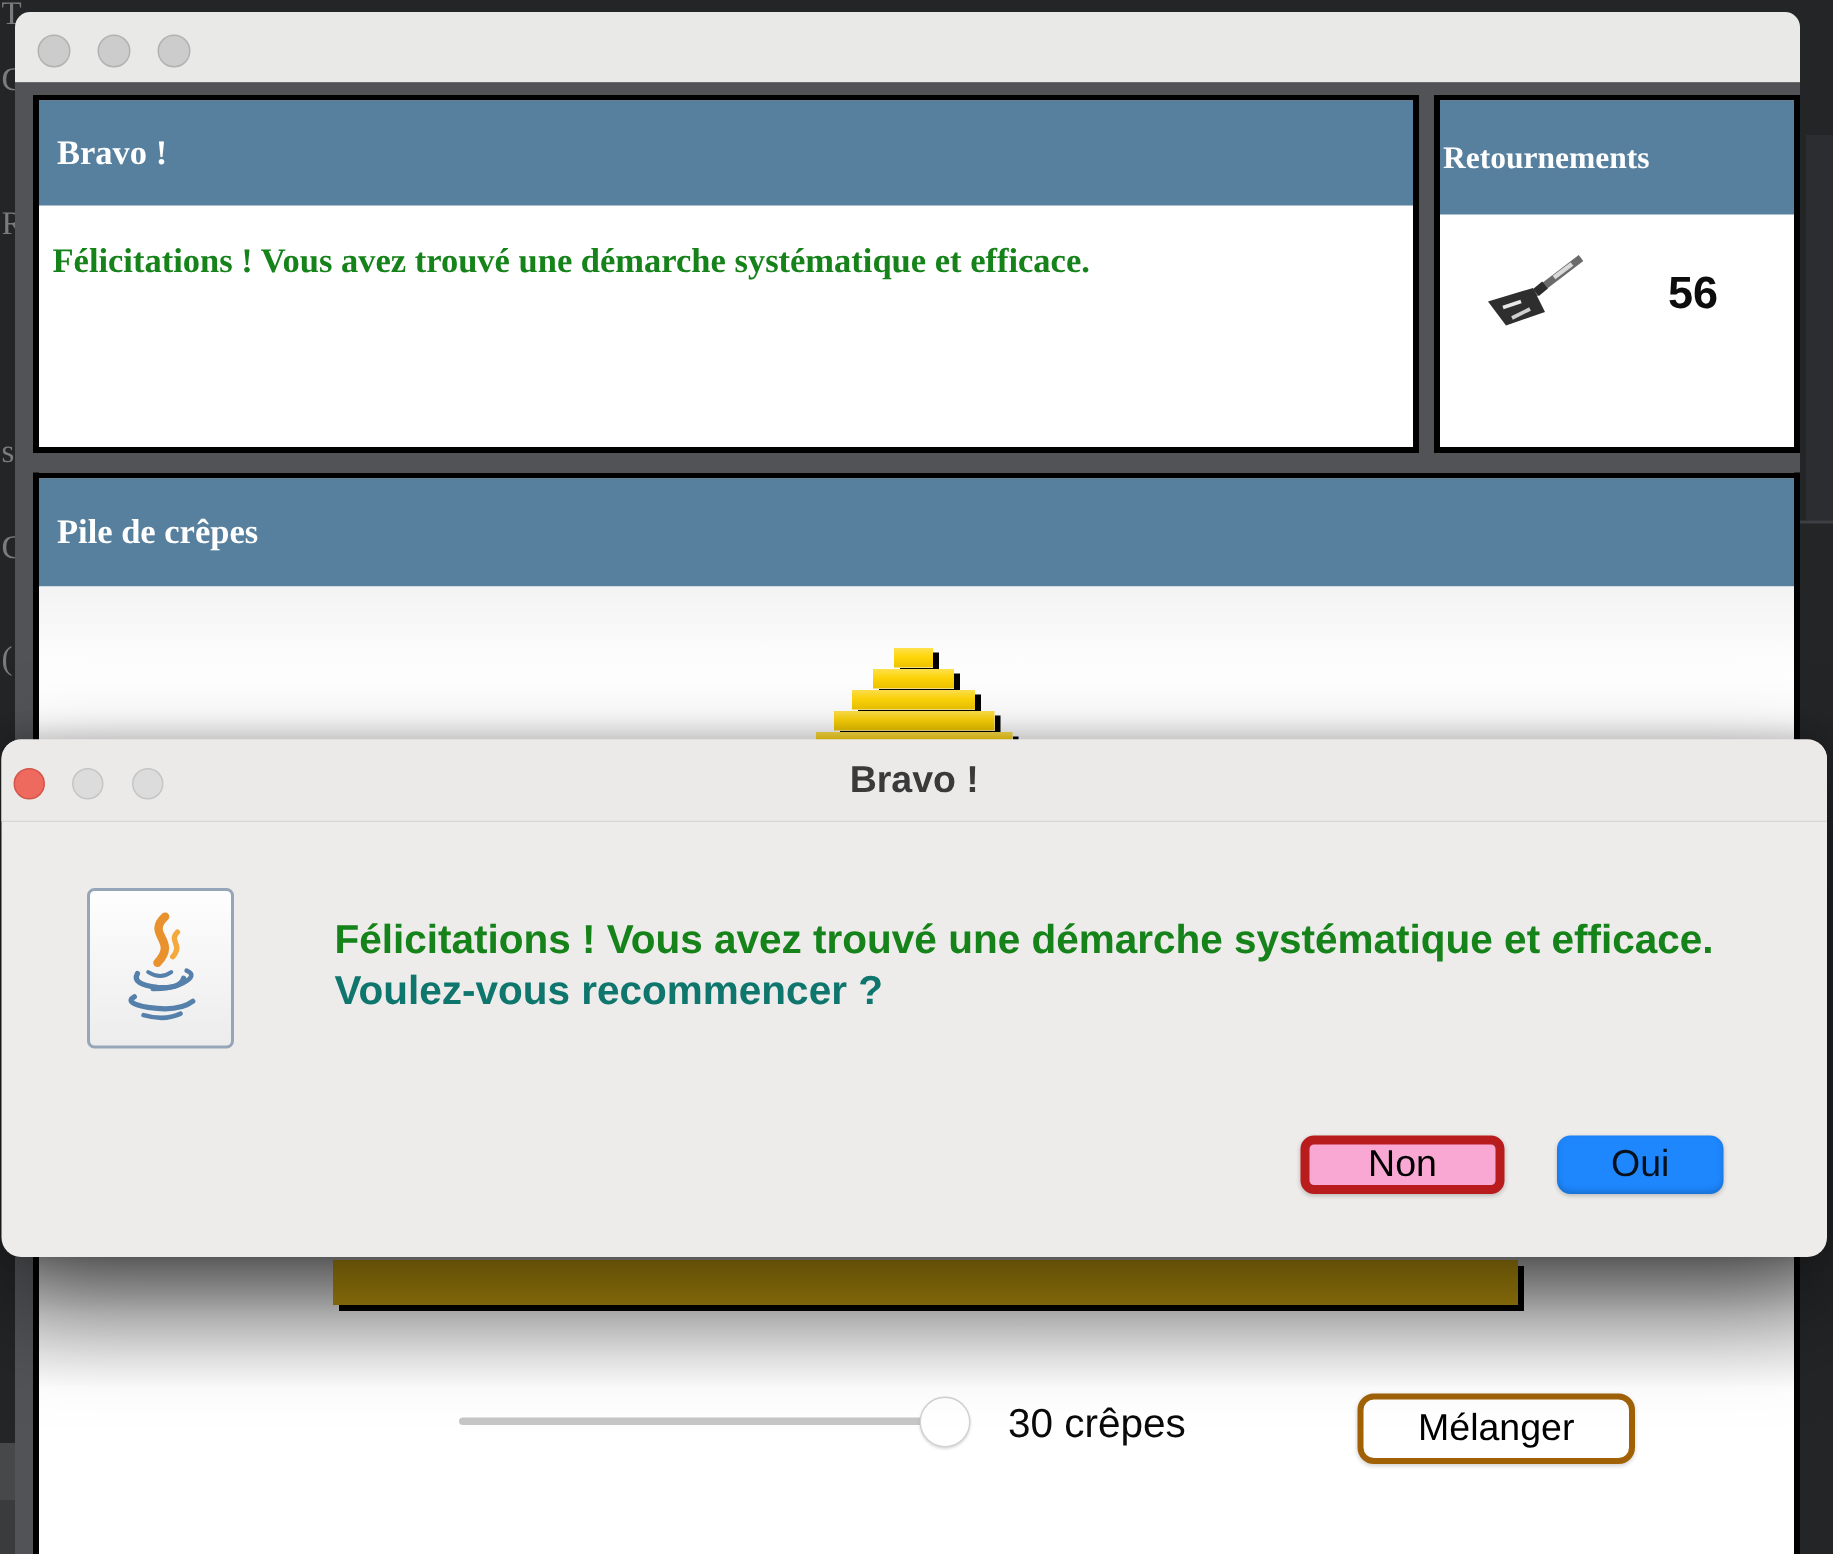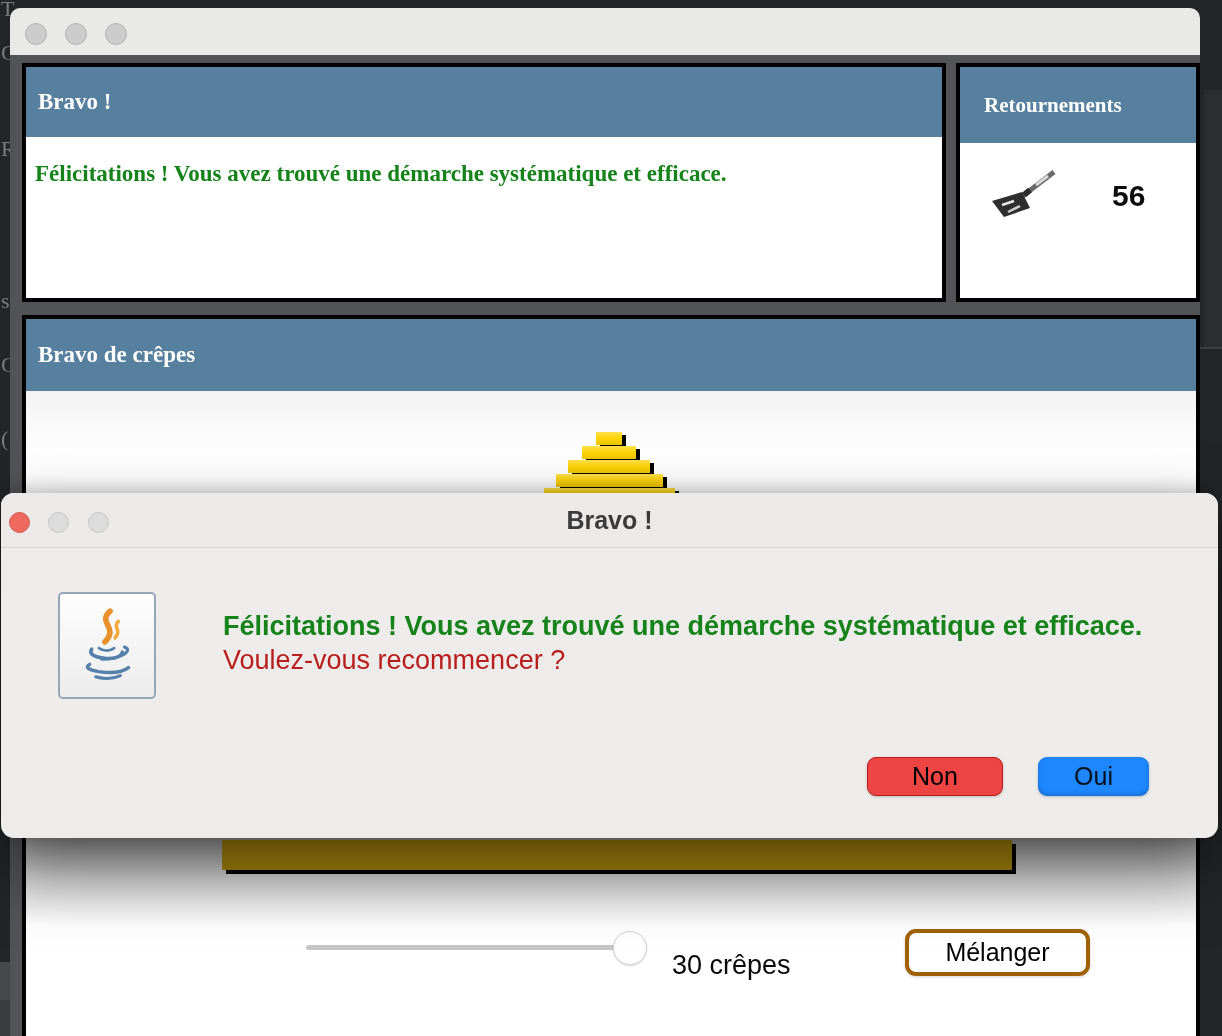--- a/index.html
+++ b/index.html
@@ -29,21 +29,21 @@
     font-family:"Liberation Serif",serif;font-weight:bold;
     display:flex;align-items:center;padding-left:12px;box-sizing:border-box;
   }
   #panel-bravo{left:22px;top:63px;width:924px;height:239px;}
   #panel-bravo .panel-header{height:70px;font-size:23px;}
   #panel-bravo .panel-msg{
     padding:24px 9px 0 9px;font-family:"Liberation Serif",serif;
     font-weight:bold;font-size:23px;color:var(--success-green);
   }
   #panel-ret{left:956px;top:63px;width:244px;height:239px;}
-  #panel-ret .panel-header{height:76px;font-size:21px;padding-left:24px;}
+  #panel-ret .panel-header{height:76px;font-size:21px;padding-left:2px;}
   #panel-ret .panel-body{position:relative;height:155px;}
   #spatula{position:absolute;left:24px;top:22px;}
   #flip-count{position:absolute;left:152px;top:36px;font-size:30px;font-weight:bold;color:#0d0d0d;}
   #panel-pile{left:22px;top:315px;width:1178px;height:721px;border-bottom:none;}
   #panel-pile .panel-header{height:72px;font-size:23px;}
   #panel-pile .panel-body{background:linear-gradient(180deg,#f3f3f3 0,#ffffff 60px);height:645px;}
   
   .pancake{
     position:absolute;z-index:4;
     background:linear-gradient(180deg,#ffe14d 0,var(--gold) 45%,#eec400 100%);
@@ -67,21 +67,21 @@
   }
   #slider-track{
     position:absolute;left:306px;top:945px;width:334px;height:5px;
     background:#c7c7c7;border-radius:3px;
   }
   #slider-thumb{
     position:absolute;top:931px;width:34px;height:34px;border-radius:50%;
     background:#fff;border:1px solid #d2d2d2;box-shadow:0 1px 2px rgba(0,0,0,.15);
     box-sizing:border-box;
   }
-  #slider-value{position:absolute;left:672px;top:934px;font-size:27px;color:#0a0a0a;margin-top:16px;}
+  #slider-value{position:absolute;left:672px;top:934px;font-size:27px;color:#0a0a0a;}
   #shuffle-btn{
     position:absolute;left:905px;top:929px;width:177px;height:39px;
     background:#fff;border:4px solid #a16207;border-radius:11px;
     box-shadow:0 1px 3px rgba(0,0,0,.18);
     font-size:25px;color:#000;display:flex;align-items:center;justify-content:center;
     font-family:"Liberation Sans",sans-serif;
   }
   
   #dialog{
     position:absolute;left:1px;top:493px;width:1217px;height:345px;z-index:10;
@@ -101,27 +101,27 @@
   #dlg-close{left:8px;background:#ee6a5e;border:1px solid #d3564a;}
   #dlg-min{left:47px;background:#dcdcdc;border:1px solid #c5c5c5;}
   #dlg-zoom{left:87px;background:#dcdcdc;border:1px solid #c5c5c5;}
   #java-icon{
     position:absolute;left:57px;top:99px;width:98px;height:107px;
     background:linear-gradient(180deg,#fefefe,#ececec);
     border:2px solid #95a6b8;border-radius:5px;box-sizing:border-box;
     display:flex;align-items:center;justify-content:center;
   }
   #dlg-msg1{position:absolute;left:222px;top:118px;font-size:27px;font-weight:bold;color:var(--success-green);white-space:nowrap;}
-  #dlg-msg2{position:absolute;left:222px;top:152px;font-size:27px;color:#b91c1c;white-space:nowrap;}
+  #dlg-msg2{position:absolute;left:222px;top:152px;font-size:27px;color:#0f766e;white-space:nowrap;font-weight:bold;}
   .dlg-btn{
     position:absolute;top:264px;height:39px;border-radius:9px;
     display:flex;align-items:center;justify-content:center;
     font-size:25px;color:#000;box-sizing:border-box;
   }
-  #btn-non{left:866px;width:136px;background:#ef4444;border:1px solid #b91c1c;box-shadow:0 1px 3px rgba(0,0,0,.2);}
+  #btn-non{left:866px;width:136px;background:#f9a8d4;border:6px solid #b91c1c;box-shadow:0 1px 3px rgba(0,0,0,.2);}
   #btn-oui{left:1037px;width:111px;background:var(--yes-blue);box-shadow:inset 0 -2px 4px rgba(0,0,0,.18),0 1px 3px rgba(0,0,0,.2);color:#07101b;}
 </style>
 </head>
 <body>
 
 <div id="screen">
 
   <div id="bg-glyphs">
       <div class="bg-glyph" style="top: -4px;">T</div>
       <div class="bg-glyph" style="top: 40px;">C</div>
@@ -161,21 +161,21 @@
         <path d="M8 36 L38 27 L46 43 L20 52 Z" fill="#2e2e2e"></path>
         <line x1="18" y1="40" x2="30" y2="36" stroke="#e8e8e8" stroke-width="2.5"></line>
         <line x1="24" y1="47" x2="36" y2="41" stroke="#cfcfcf" stroke-width="2.5"></line>
       </svg>
       <div id="flip-count">56</div>
     </div>
   </div>
 
   <div class="panel" id="panel-pile">
     <div class="panel-header">
-      <span>Bravo de crêpes</span>
+      <span>Pile de crêpes</span>
     </div>
     <div class="panel-body"></div>
   </div>
 
   <div id="pyramid">
       <div class="pancake" style="left: 596px; top: 432px; width: 26px; height: 13px;"></div>
       <div class="pancake" style="left: 582px; top: 446px; width: 54px; height: 13px;"></div>
       <div class="pancake" style="left: 568px; top: 460px; width: 82px; height: 13px;"></div>
       <div class="pancake" style="left: 555.5px; top: 474px; width: 107px; height: 13px;"></div>
       <div class="pancake" style="left: 543.5px; top: 488px; width: 131px; height: 12px;"></div>

